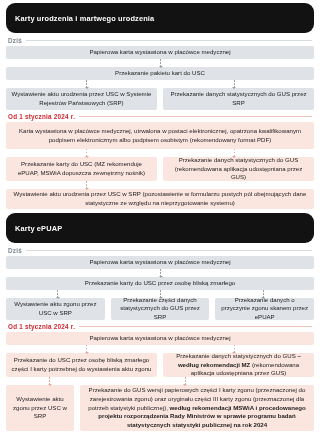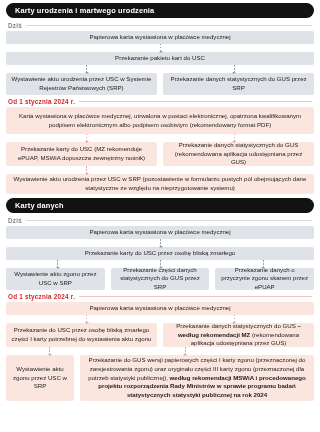--- a/index.html
+++ b/index.html
@@ -10,21 +10,21 @@
     color: #1a1a1a;
     overflow: hidden;
   }
   .page { width: 320px; height: 432px; position: relative; padding: 0 6px; }
 
   
   .pill {
     background: #121212;
     color: #ffffff;
     border-radius: 9px;
-    height: 15px;
+    height: 30px;
     display: flex;
     align-items: center;
     padding: 0 9px;
     font-size: 7.4px;
     font-weight: bold;
     letter-spacing: .15px;
     margin-top: 3px;
   }
 
   
@@ -148,21 +148,21 @@
         <span class="arw c26"></span>
       </div>
 
     <div class="row">
       <div class="box pink" style="height:20px">Wystawienie aktu urodzenia przez USC w SRP  (pozostawienie w formularzu pustych pól obejmujących dane statystyczne ze względu na nieprzygotowanie systemu)</div>
     </div>
   </div>
 
   <div style="margin-top:4px">
 
-    <div class="pill">Karty danych</div>
+    <div class="pill">Karty ePUAP</div>
 
     <div class="period today">
       <span class="lbl">Dziś</span>
       <span class="rule"></span>
     </div>
 
     <div class="row">
       <div class="box gray" style="height:13px">Papierowa karta wystawiona w placówce medycznej</div>
     </div>
     <div class="conn">

